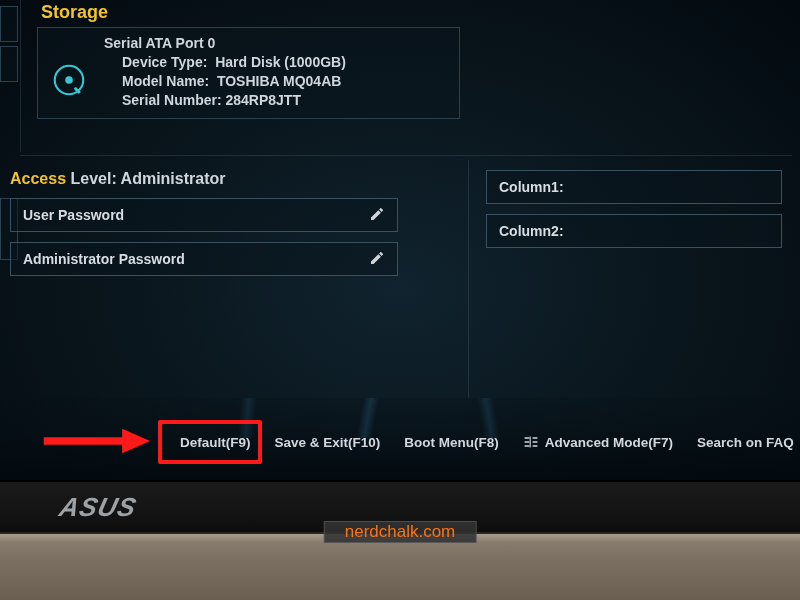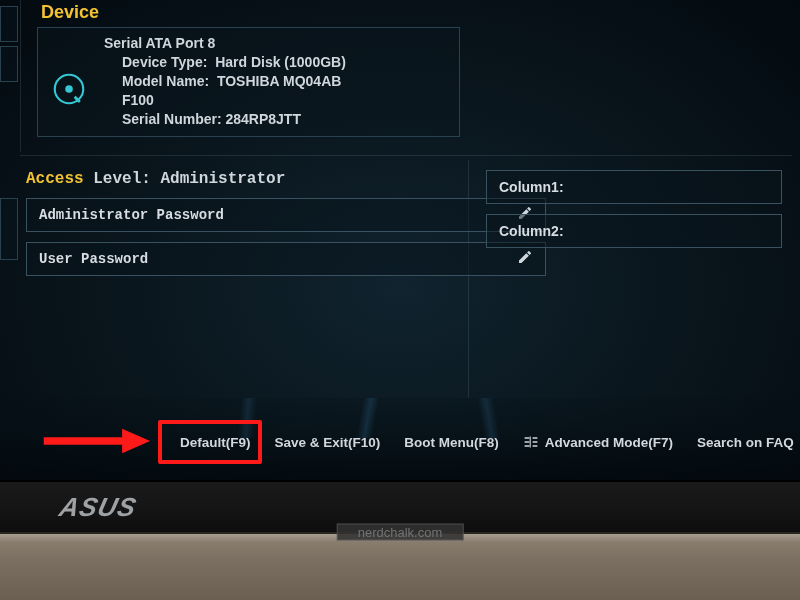--- a/index.html
+++ b/index.html
@@ -39,21 +39,21 @@
   .device-info .indent { margin-left: 18px; }
 
   
   .leftstub { position:absolute; left:0; width:18px; border:1px solid #2a4250; background:rgba(10,22,30,.35); }
   .leftstub.a { top:6px; height:36px; }
   .leftstub.b { top:46px; height:36px; }
   .leftstub.c { top:198px; height:62px; }
 
   
   .access {
-    position:absolute; left:26px; top:170px; width:520px;font-family:Liberation Mono, monospace;
+    position:absolute; left:10px; top:170px; width:388px;
   }
   .access-header { font-size:16px; margin-bottom:10px; }
   .access-header .hl { color:#f2c233; font-weight:bold; }
   .access-header .rest { color:#cfd6dc; font-weight:600; }
   .field {
     border:1px solid #3a5260; background:rgba(8,20,28,.5);
     height:34px; display:flex; align-items:center; justify-content:space-between;
     padding:0 12px; margin-bottom:10px; font-size:14px; font-weight:600; color:#d7dde2;
   }
   .pencil { width:16px; height:16px; }
@@ -114,76 +114,75 @@
     border-top:2px solid #2a261f;
   }
   .body-base::after{
     content:""; position:absolute; left:0; right:0; top:0; height:8px;
     background:linear-gradient(180deg, rgba(255,255,255,.22), transparent);
   }
 
   
   .watermark {
     position:absolute; left:50%; top:532px; transform:translate(-50%,-50%);
-    background:rgba(50,50,50,.88); color:#737373; font-size:13px;
+    background:rgba(50,50,50,.88); color:#f97316; font-size:17px;
     padding:0 20px; border:1px solid rgba(255,255,255,.15);
   }
 </style>
 </head>
 <body>
 
 <div class="screen">
 
   <div class="leftstub a"></div>
   <div class="leftstub b"></div>
   <div class="leftstub c"></div>
 
   <div class="storage">
-    <div class="storage-title">Device</div>
+    <div class="storage-title">Storage</div>
     <div class="device-card">
       <div class="icon-wrap">
         <svg viewBox="0 0 40 40" width="38" height="38">
           <circle cx="20" cy="20" r="15" fill="none" stroke="#35c7d4" stroke-width="2.2"></circle>
           <circle cx="20" cy="20" r="4" fill="#35c7d4"></circle>
           <rect x="27" y="27" width="8" height="3.2" rx="1.2" transform="rotate(45 27 27)" fill="#35c7d4"></rect>
         </svg>
       </div>
       <div class="device-info">
-        <div class="row">Serial ATA Port 8</div>
+        <div class="row">Serial ATA Port 0</div>
         <div class="row indent"><span>Device Type:</span>  <span>Hard Disk (1000GB)</span></div>
         <div class="row indent"><span>Model Name:</span>  <span>TOSHIBA MQ04AB</span></div>
-        <div class="row indent">F100</div>
         <div class="row indent"><span>Serial Number:</span> <span>284RP8JTT</span></div>
       </div>
     </div>
   </div>
 
   <div class="gridline-h1"></div>
   <div class="gridline-v1"></div>
 
   <div class="access">
     <div class="access-header">
       <span class="hl">Access</span><span class="rest"> <span>Level: Administrator</span></span>
+    </div>
+    <div class="field">
+      <span>User Password</span>
+      <span>
+        <svg class="pencil" viewBox="0 0 24 24">
+            <path d="M3 17.25V21h3.75L17.81 9.94l-3.75-3.75L3 17.25zM20.71 7.04a1 1 0 0 0 0-1.41l-2.34-2.34a1 1 0 0 0-1.41 0l-1.83 1.83 3.75 3.75 1.83-1.83z" fill="#cfd6dc"></path>
+          </svg>
+      </span>
     </div>
     <div class="field">
       <span>Administrator Password</span>
       <span>
         <svg class="pencil" viewBox="0 0 24 24">
             <path d="M3 17.25V21h3.75L17.81 9.94l-3.75-3.75L3 17.25zM20.71 7.04a1 1 0 0 0 0-1.41l-2.34-2.34a1 1 0 0 0-1.41 0l-1.83 1.83 3.75 3.75 1.83-1.83z" fill="#cfd6dc"></path>
           </svg>
       </span>
     </div>
-    <div class="field">
-      <span>User Password</span>
-      <span>
-        <svg class="pencil" viewBox="0 0 24 24">
-            <path d="M3 17.25V21h3.75L17.81 9.94l-3.75-3.75L3 17.25zM20.71 7.04a1 1 0 0 0 0-1.41l-2.34-2.34a1 1 0 0 0-1.41 0l-1.83 1.83 3.75 3.75 1.83-1.83z" fill="#cfd6dc"></path>
-          </svg>
-      </span>
-    </div>
   </div>
 
   <div class="property">
     <div class="prop-field">
       <span>Column1:</span>
     </div>
     <div class="prop-field">
       <span>Column2:</span>
     </div>
   </div>

